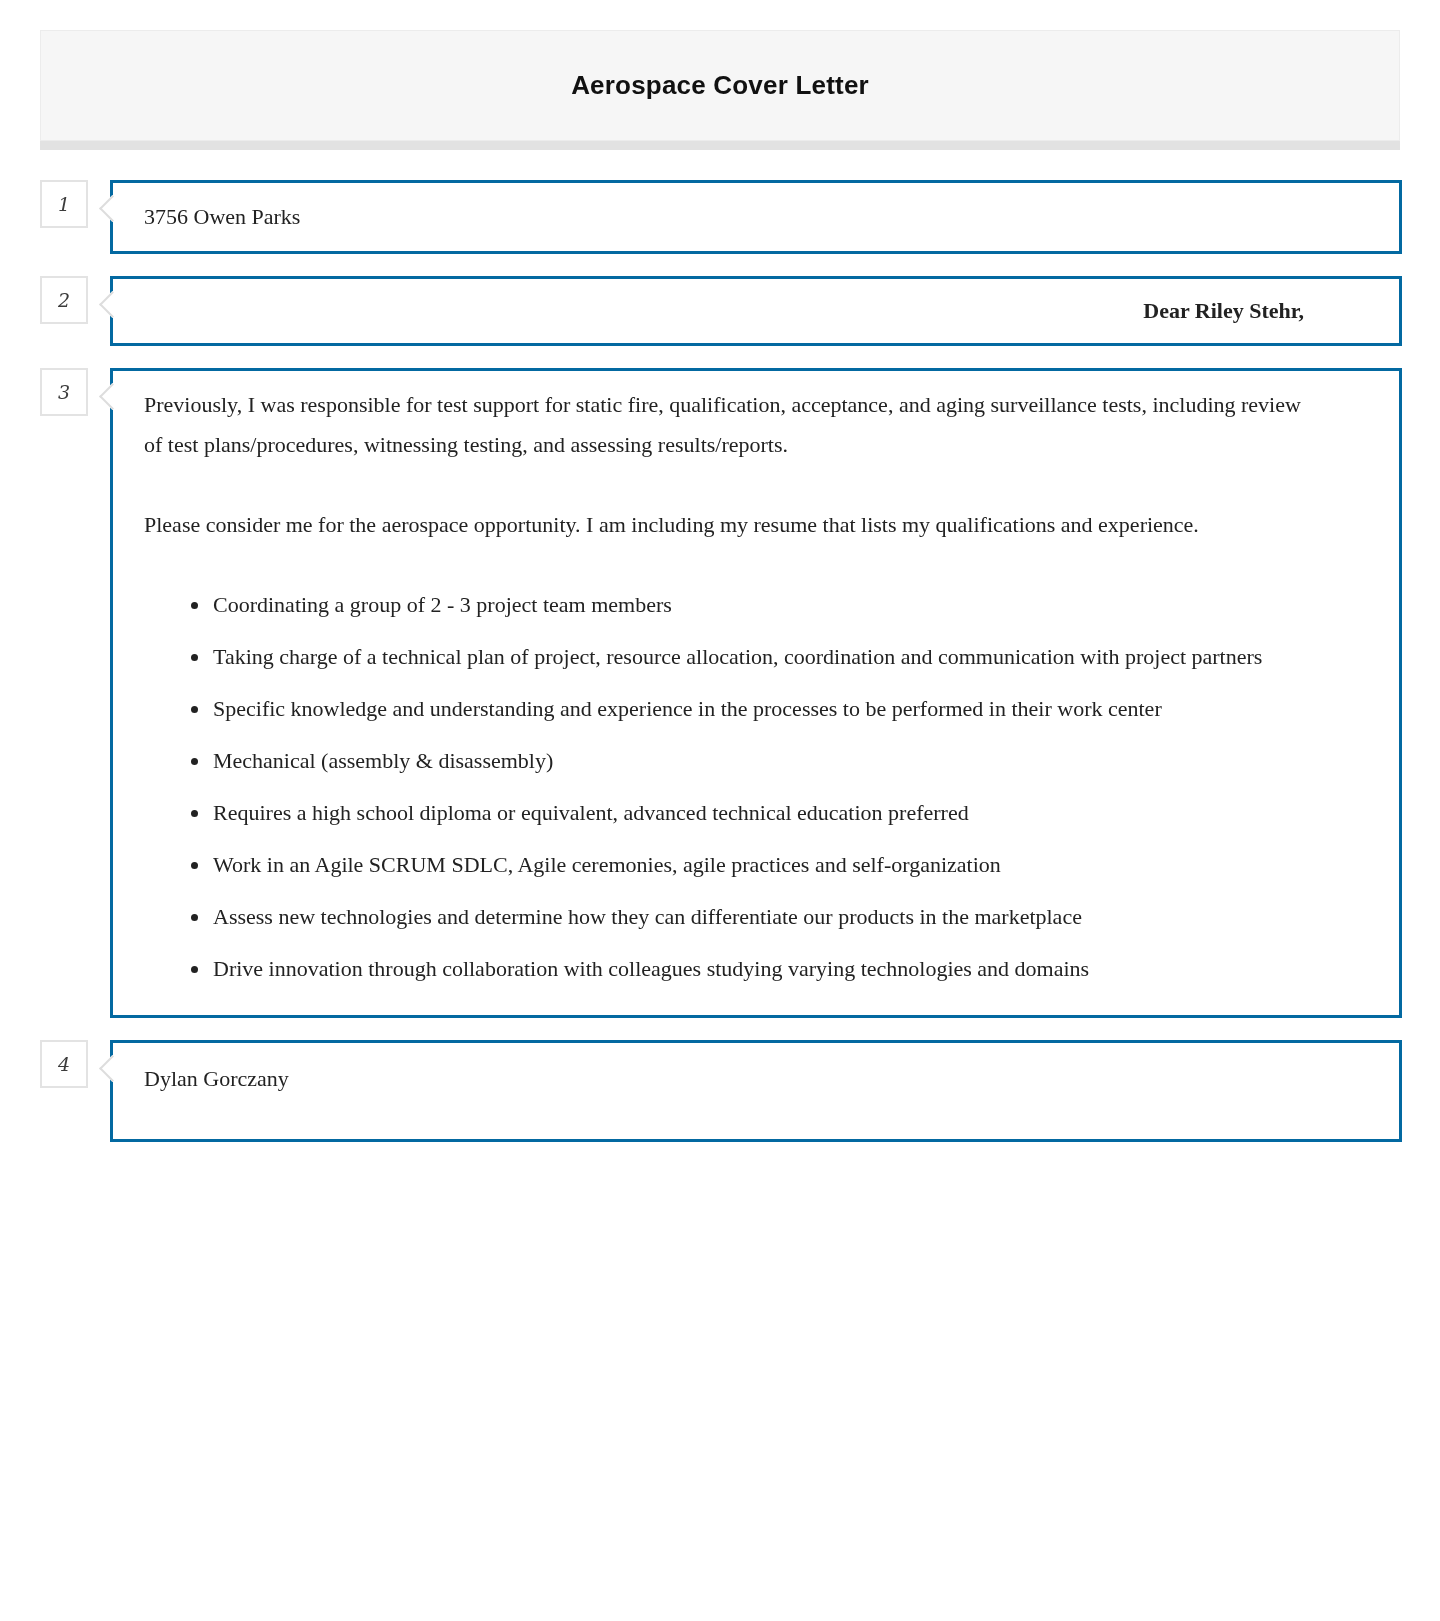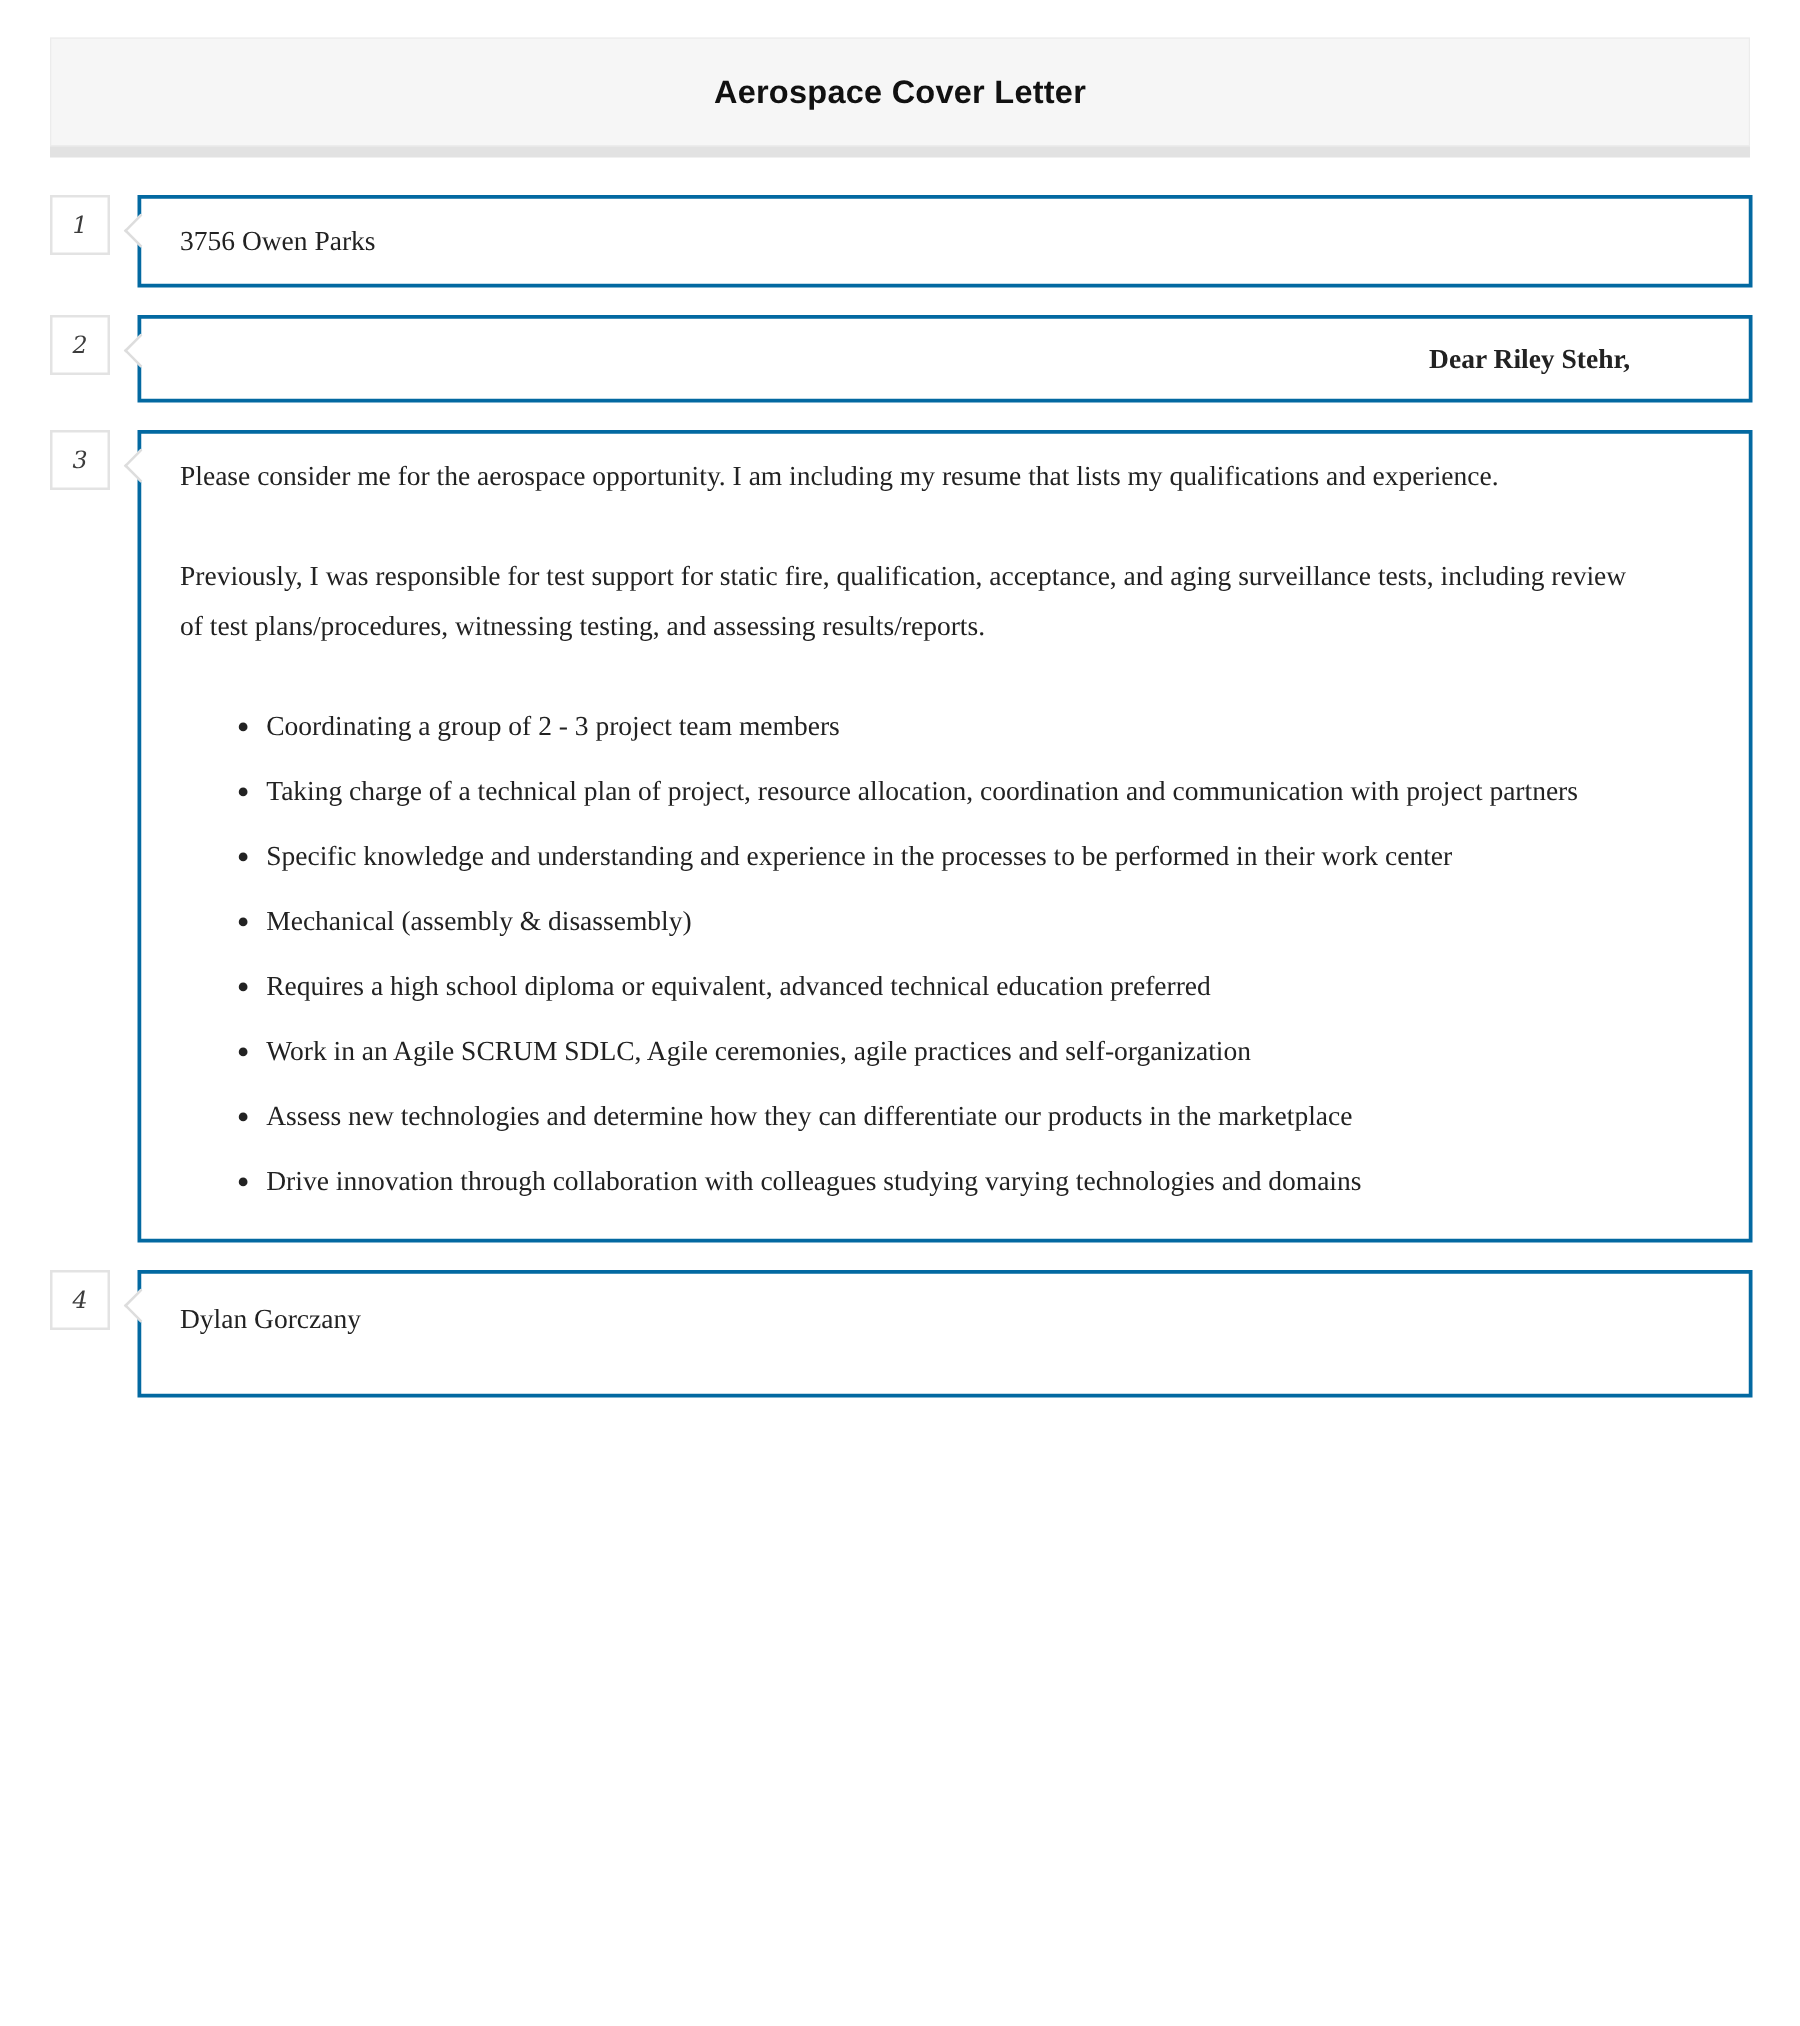--- a/index.html
+++ b/index.html
@@ -19,21 +19,21 @@
 
   
   .doc-header {
     margin: 0 40px;
     background: #f6f6f6;
     border: 1px solid #ececec;
     text-align: center;
     padding: 27px 10px;
   }
   .doc-header h1 {
-    margin: 0;
+    margin: 12px;
     font-family: "Liberation Sans", sans-serif;
     font-size: 26px;
     font-weight: bold;
     color: #111111;
     letter-spacing: 0.2px;
   }
   .doc-header-strip {
     margin: 0 40px 30px 40px;
     height: 9px;
     background: #e2e2e2;
@@ -119,22 +119,22 @@
   <section class="block sec-2">
     <div class="num-badge">2</div>
     <div class="content">
       <p class="bold-line">Dear Riley Stehr,</p>
     </div>
   </section>
 
   <section class="block sec-3">
     <div class="num-badge">3</div>
     <div class="content">
+      <p>Previously, I was responsible for test support for static fire, qualification, acceptance, and aging surveillance tests, including review of test plans/procedures, witnessing testing, and assessing results/reports.</p>
       <p>Please consider me for the aerospace opportunity. I am including my resume that lists my qualifications and experience.</p>
-      <p>Previously, I was responsible for test support for static fire, qualification, acceptance, and aging surveillance tests, including review of test plans/procedures, witnessing testing, and assessing results/reports.</p>
       <ul>
         <li>Coordinating a group of 2 - 3 project team members</li>
         <li>Taking charge of a technical plan of project, resource allocation, coordination and communication with project partners</li>
         <li>Specific knowledge and understanding and experience in the processes to be performed in their work center</li>
         <li>Mechanical (assembly &amp; disassembly)</li>
         <li>Requires a high school diploma or equivalent, advanced technical education preferred</li>
         <li>Work in an Agile SCRUM SDLC, Agile ceremonies, agile practices and self-organization</li>
         <li>Assess new technologies and determine how they can differentiate our products in the marketplace</li>
         <li>Drive innovation through collaboration with colleagues studying varying technologies and domains</li>
       </ul>

